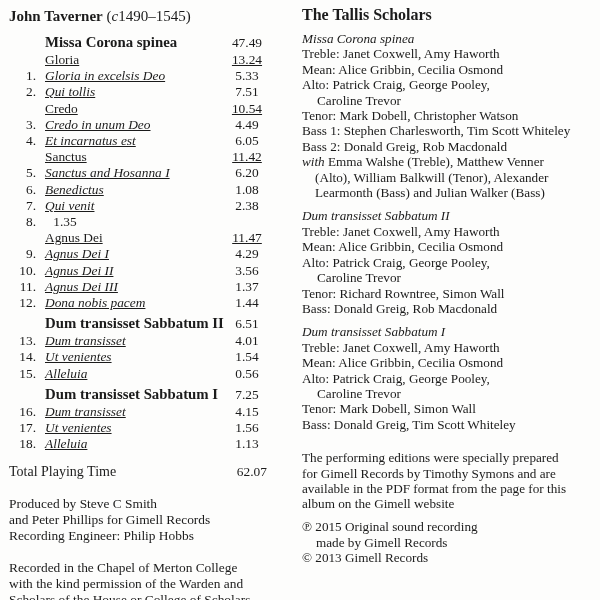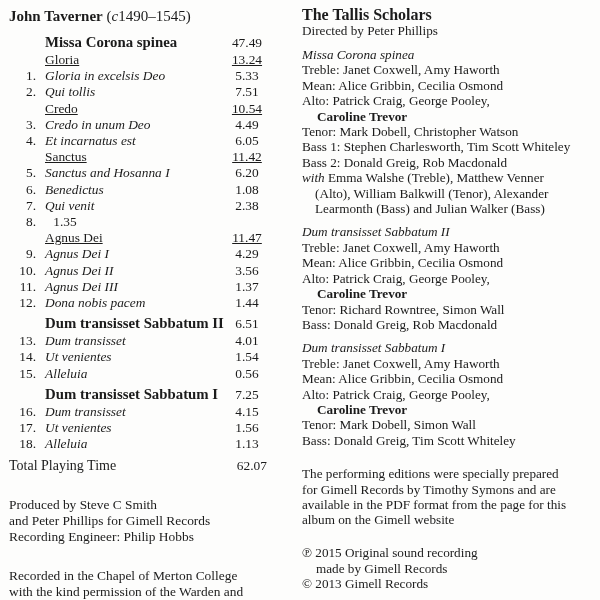--- a/index.html
+++ b/index.html
@@ -15,43 +15,43 @@
 
   
   .composer{font-size:15px;line-height:18px;margin-bottom:8px;white-space:nowrap;}
   .composer .name{font-weight:bold;}
   .composer .circa{font-style:italic;}
 
   .trow{display:flex;align-items:baseline;line-height:16.2px;}
   .trow .num{flex:0 0 27px;width:27px;text-align:right;padding-right:9px;}
   .trow .ttl{flex:1;white-space:nowrap;}
   .trow .time{flex:0 0 40px;text-align:center;font-weight:normal;font-size:13.4px;font-style:normal;}
-  .trow.track .ttl{font-style:italic;}
+  .trow.track .ttl{font-style:italic;text-decoration:underline;}
   .trow.work{font-weight:bold;font-size:14.8px;line-height:18px;margin-top:3px;}
   .trow.section{margin-top:0;text-decoration:underline;}
 
-  .total-row{display:flex;align-items:baseline;margin-top:6px;font-size:14px;}
+  .total-row{display:flex;align-items:baseline;margin-top:12px;font-size:14px;}
   .total-row .lbl{flex:1;}
   .total-row .time{flex:0 0 40px;text-align:right;font-size:13.4px;}
 
-  .credit-block{margin-top:23px;}
+  .credit-block{margin-top:16px;}
   .credit-block div{white-space:nowrap;}
 
   
   .ensemble{font-weight:bold;font-size:16px;line-height:16px;white-space:nowrap;}
   .director{line-height:16px;white-space:nowrap;}
   .roster{margin-top:8px;}
   .work-title{font-style:italic;white-space:nowrap;}
   .rline{white-space:nowrap;}
-  .rline.cont{padding-left:15px;font-weight:bold;}
+  .rline.cont{padding-left:15px;}
   .extra .lead{font-style:italic;}
   .extra-cont{padding-left:13px;white-space:nowrap;}
   .editions{margin-top:18px;}
   .editions div{white-space:nowrap;}
-  .phono{margin-top:17px;line-height:15.8px;}
+  .phono{margin-top:7px;line-height:15.8px;}
   .phono .cont{padding-left:14px;}
   .copyright{line-height:15.8px;white-space:nowrap;}
 </style>
 </head>
 <body>
 
 <div class="page">
 
   <div class="col-left">
 
@@ -199,21 +199,20 @@
       <div>Recorded in the Chapel of Merton College</div>
       <div>with the kind permission of the Warden and</div>
       <div>Scholars of the House or College of Scholars</div>
       <div>of Merton in the University of Oxford</div>
     </div>
   </div>
 
   <div class="col-right">
 
     <div class="ensemble">The Tallis Scholars</div>
-    <div class="director">Directed by Peter Phillips</div>
 
     <div class="roster">
       <div class="work-title">Missa Corona spinea</div>
       <div class="rline">Treble: Janet Coxwell, Amy Haworth</div>
       <div class="rline">Mean: Alice Gribbin, Cecilia Osmond</div>
       <div class="rline">Alto: Patrick Craig, George Pooley,</div>
       <div class="rline cont">Caroline Trevor</div>
       <div class="rline">Tenor: Mark Dobell, Christopher Watson</div>
       <div class="rline">Bass 1: Stephen Charlesworth, Tim Scott Whiteley</div>
       <div class="rline">Bass 2: Donald Greig, Rob Macdonald</div>

